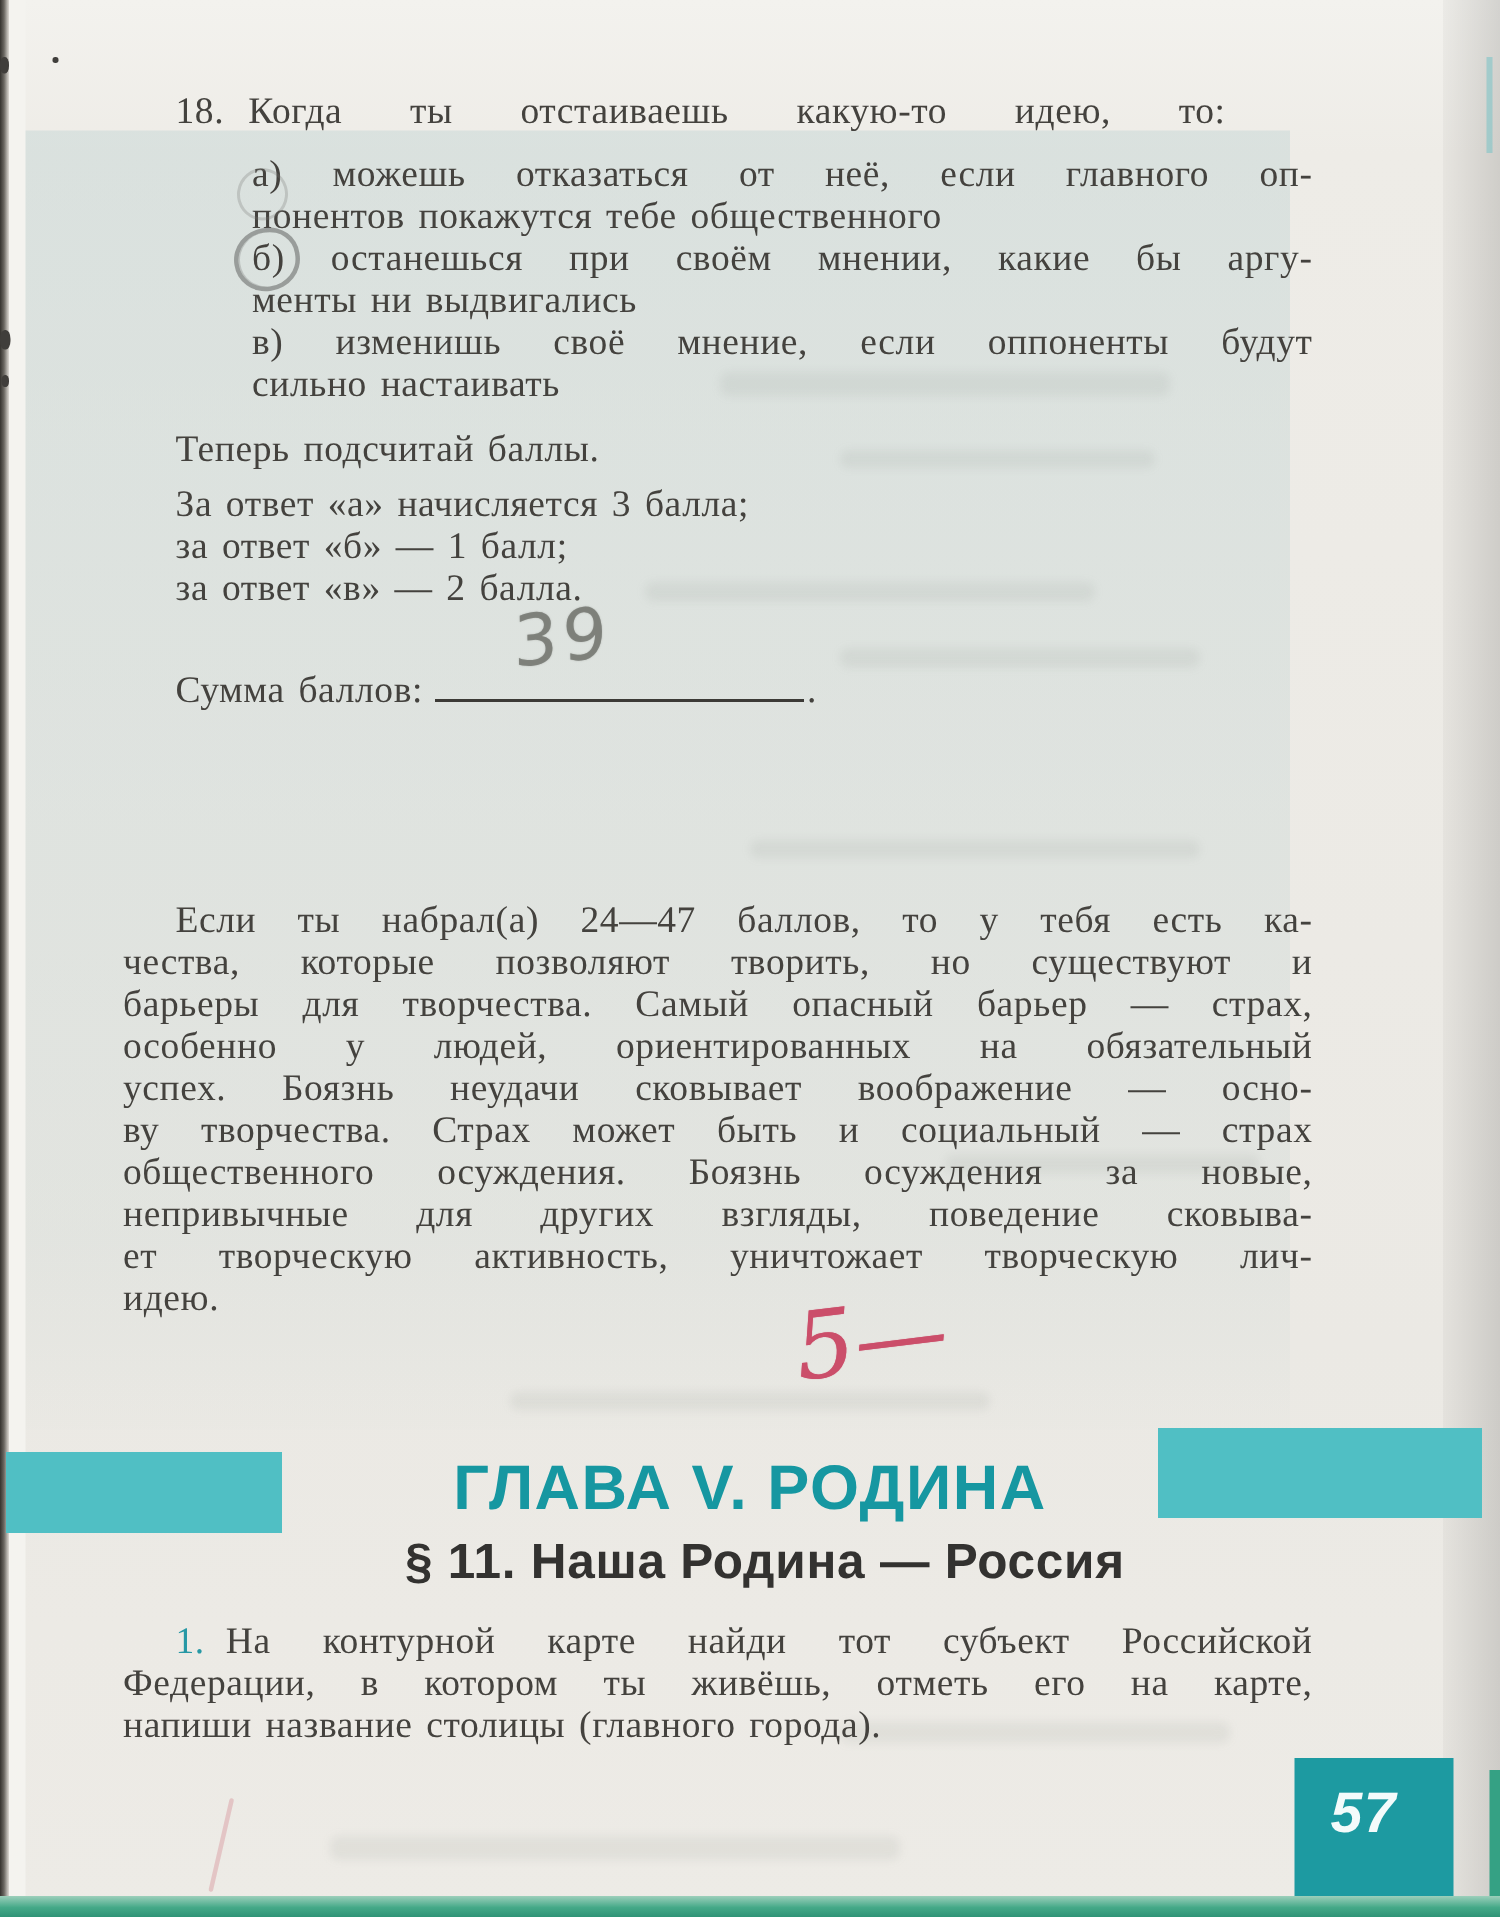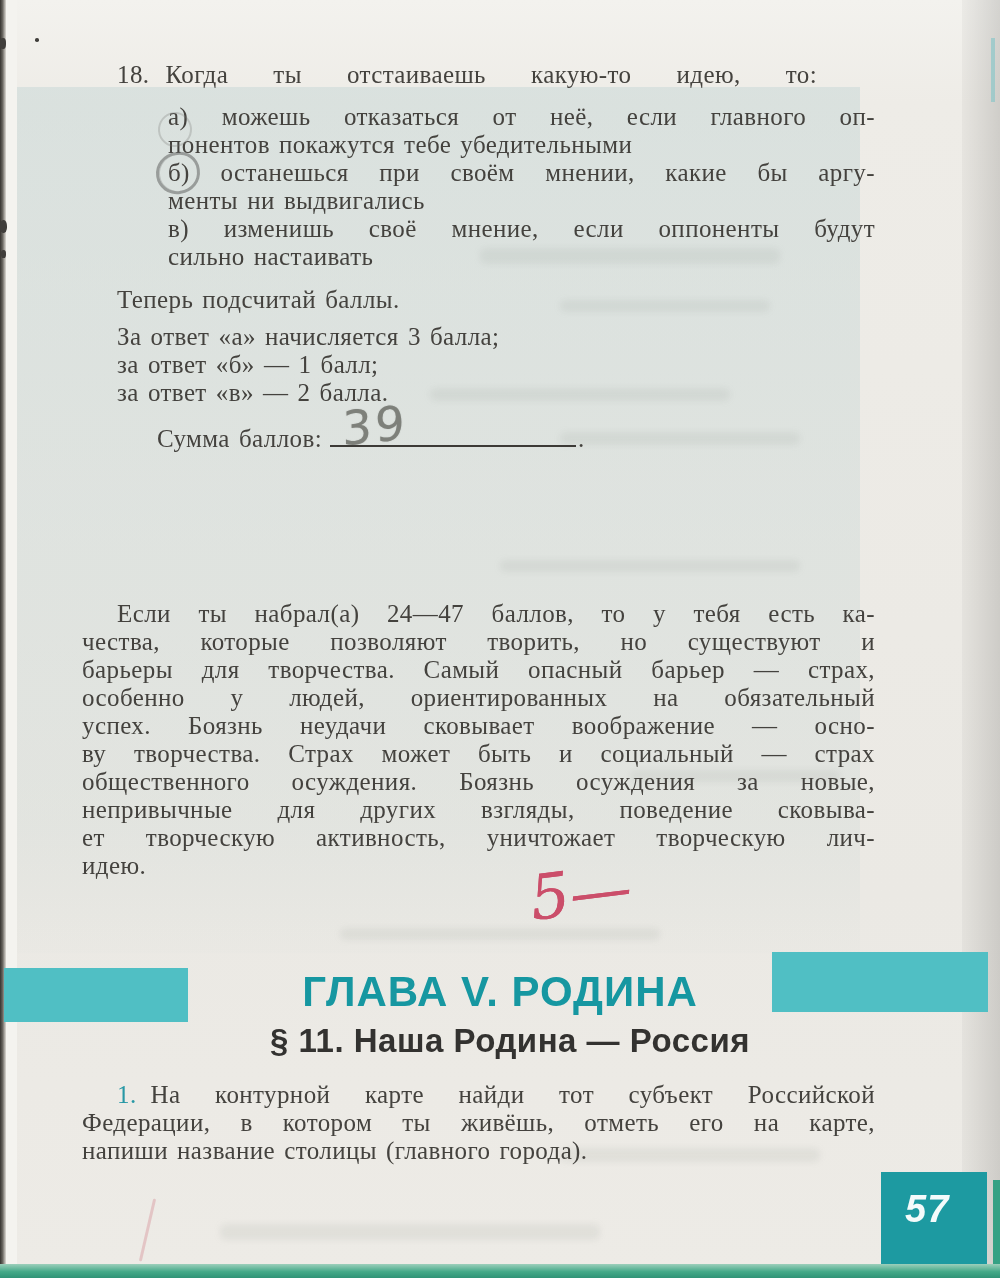--- a/index.html
+++ b/index.html
@@ -62,21 +62,21 @@
   .chapter-title { position:absolute; left:0; top:970px; width:1000px; text-align:center;
     font-family:"Liberation Sans","DejaVu Sans",sans-serif; font-weight:700;
     font-size:42px; line-height:44px; color:#1697a1; letter-spacing:1px; }
   .section-title { position:absolute; left:10px; top:1022px; width:1000px; text-align:center;
     font-family:"Liberation Sans","DejaVu Sans",sans-serif; font-weight:700;
     font-size:33px; line-height:38px; color:#333230; letter-spacing:0.5px; }
 
   .tnum { color:#2798a5; margin-right:14px; }
 
   
-  .pagenum-box { position:absolute; left:881px; top:1172px; width:106px; height:97px; background:#1d9aa1; }
+  .pagenum-box { position:absolute; left:863px; top:1172px; width:106px; height:97px; background:#1d9aa1; }
   .pagenum { position:absolute; left:24px; top:16px; font-family:"Liberation Sans","DejaVu Sans",sans-serif;
     font-weight:700; font-style:italic; font-size:38px; color:#f4fbfb; letter-spacing:1px; }
   .green-sliver { position:absolute; left:993px; top:1180px; width:7px; height:90px; background:#35a184; }
   .green-strip { position:absolute; left:0; top:1264px; width:1000px; height:14px;
     background:linear-gradient(180deg,#9ccfbb 0%, #44a988 55%, #2f9376 100%); }
 </style>
 </head>
 <body>
 
 <div class="page">
@@ -101,21 +101,21 @@
   <div class="ghost" style="left:220px;top:1224px;width:380px;height:16px;"></div>
 
   <div class="block h18 line jline" style="left:117px;top:61px;">
     <span class="num">18.</span><span>Когда ты отстаиваешь какую-то идею, то:</span>
   </div>
 
   <div class="block options indent-none" style="left:168px;top:103px;">
 
       <div class="pline lline jline">а) можешь отказаться от неё, если главного оп-</div>
 
-      <div class="pline lline">понентов покажутся тебе убедительными</div>
+      <div class="pline lline">понентов покажутся тебе общественного</div>
 
       <div class="pline lline jline">б) останешься при своём мнении, какие бы аргу-</div>
 
       <div class="pline lline">менты ни выдвигались</div>
 
       <div class="pline lline jline">в) изменишь своё мнение, если оппоненты будут</div>
 
       <div class="pline lline">сильно настаивать</div>
     </div>
 
@@ -126,21 +126,21 @@
 
   <div class="block" style="left:117px;top:323px;">
 
       <div class="line">За ответ «а» начисляется 3 балла;</div>
 
       <div class="line">за ответ «б» — 1 балл;</div>
 
       <div class="line">за ответ «в» — 2 балла.</div>
     </div>
 
-  <div class="block line" style="left:117px;top:425px;margin-left:40px;">
+  <div class="block line" style="left:117px;top:447px;">
     <span>Сумма баллов:</span><span class="sum-underline"></span><span class="sum-period">.</span>
   </div>
   <div class="hw39">39</div>
 
 
   <div class="block para indent-first" style="left:82px;top:600px;">
 
       <div class="pline lline jline">Если ты набрал(а) 24—47 баллов, то у тебя есть ка-</div>
 
       <div class="pline lline jline">чества, которые позволяют творить, но существуют и</div>

